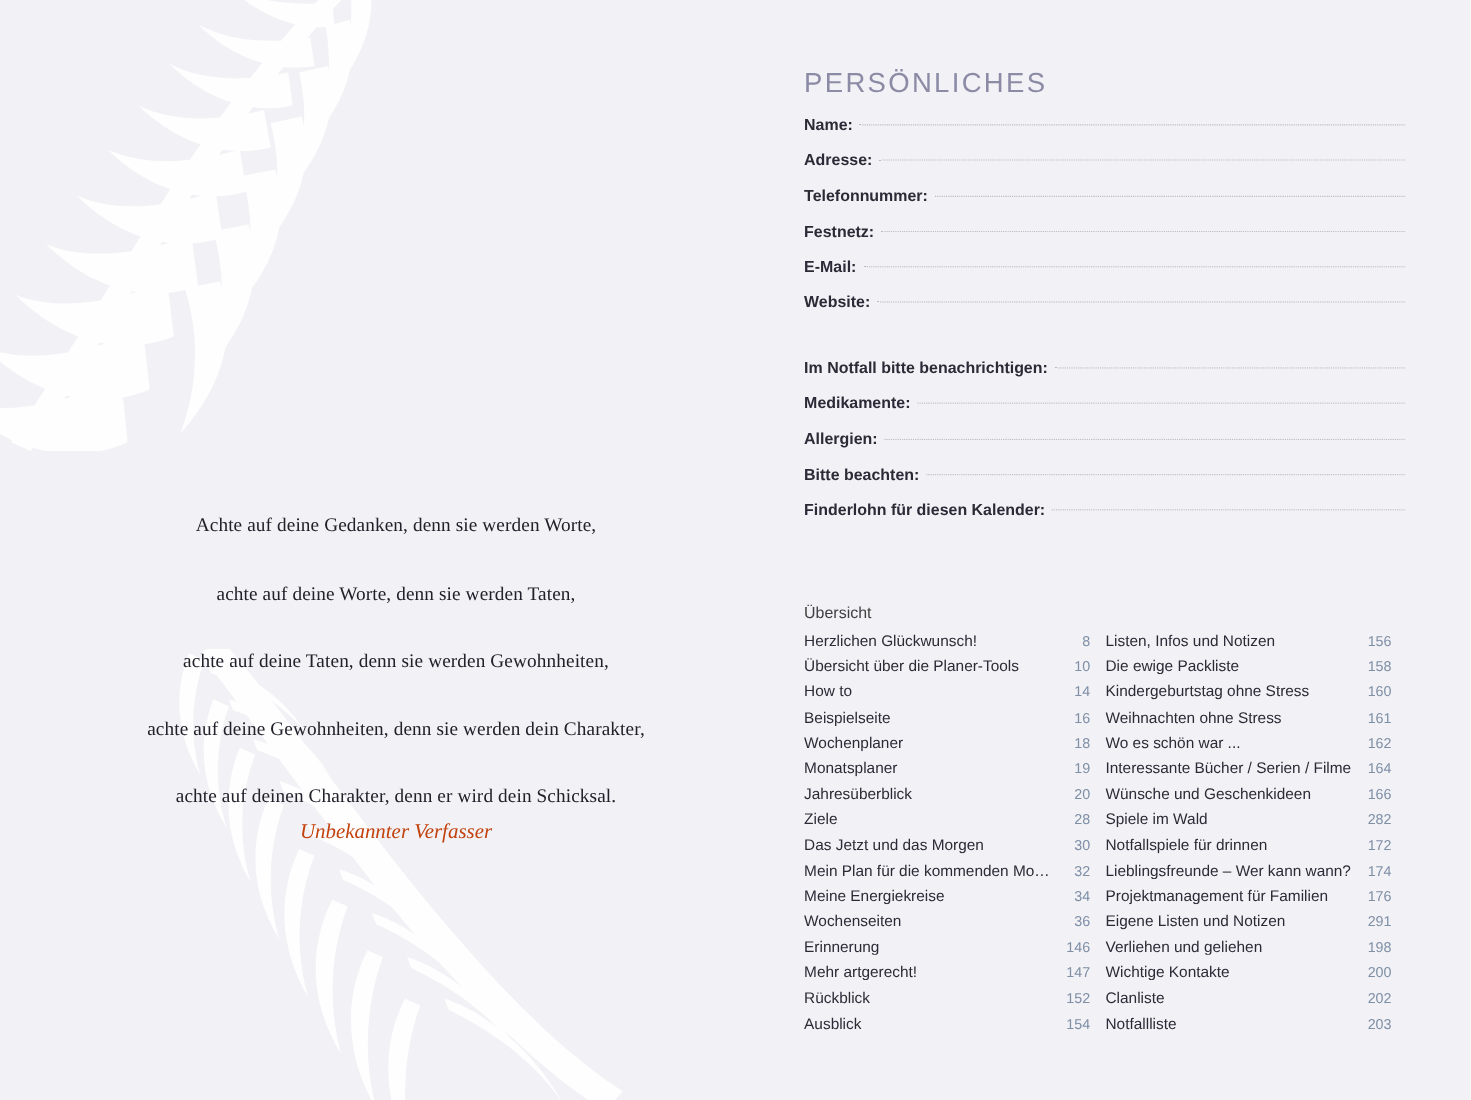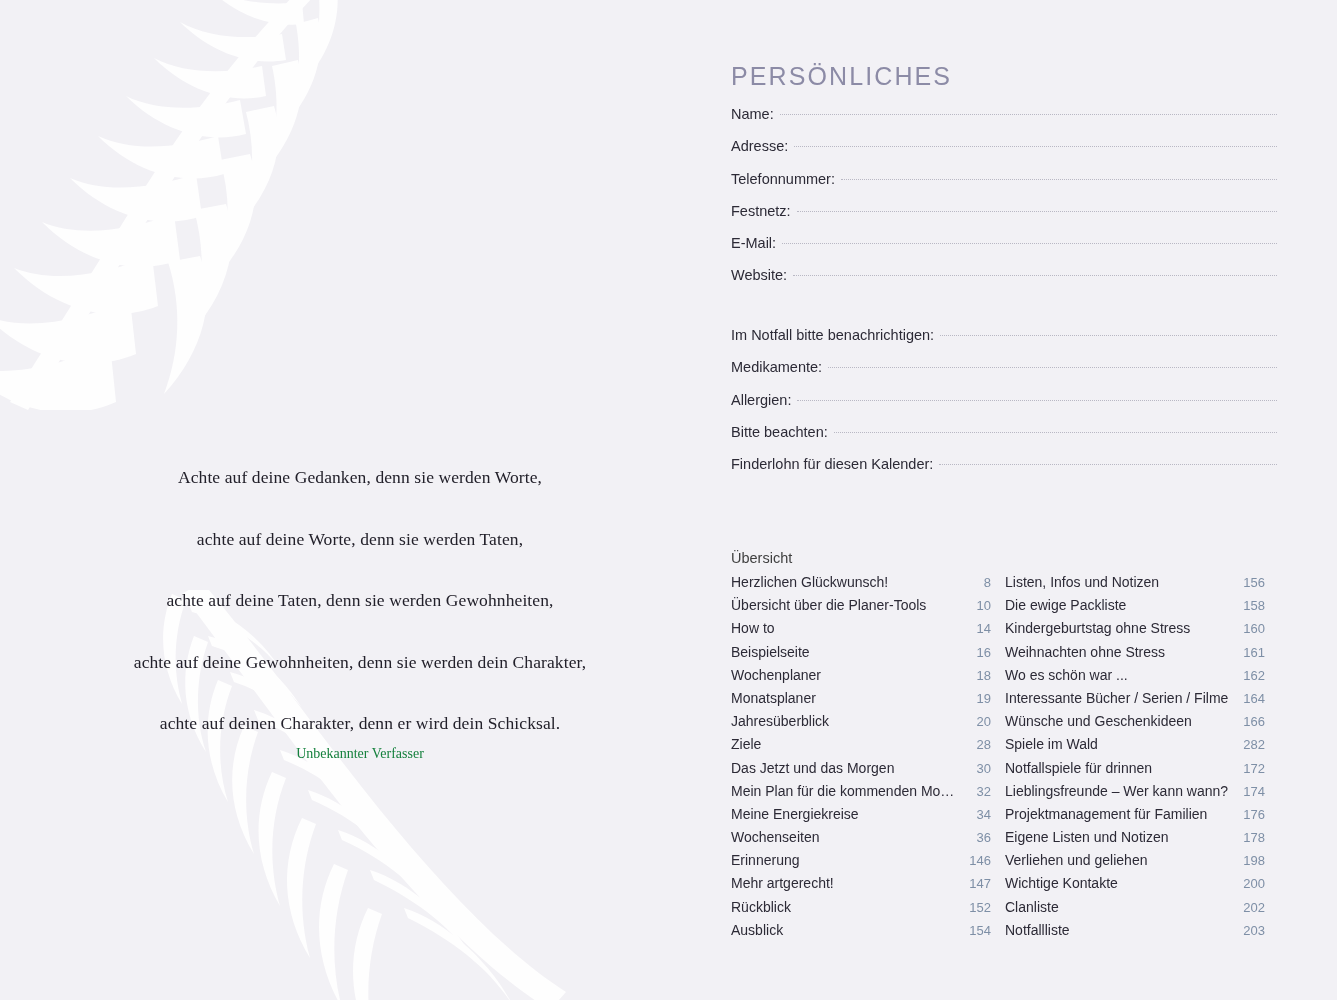--- a/index.html
+++ b/index.html
@@ -35,43 +35,44 @@
   }
   .quote-line {
     font-size: 17.5px;
     line-height: 23.5px;
     letter-spacing: 0.1px;
     white-space: nowrap;
     margin-top: 38px;
   }
   .quote-author {
     margin-top: 10px;
-    font-size: 14px;
-    color: #15803d;
+    font-style: italic;
+    font-size: 19px;
+    color: #c2410c;
   }
 
   
   .right-col {
     position: absolute;
     left: 731px;
     top: 0;
     width: 546px;
     height: 1000px;
   }
 
   .section-title {
     position: absolute;
     top: 62px; left: 0;
     font-size: 25px;
     letter-spacing: 2.1px;
     color: #8c8ba6;
     font-weight: 400;
   }
 
-  .field-list { position: absolute; top: 106px; left: 0; width: 546px; }
+  .field-list { position: absolute; top: 106px; left: 0; width: 546px; font-weight: bold; }
   .field-list.second { top: 327px; }
 
   .field-row {
     display: flex;
     align-items: baseline;
     height: 32.3px;
   }
   .field-label {
     font-size: 14.5px;
     color: #2c2a36;
@@ -355,21 +356,21 @@
         <div class="toc-row">
           <span class="toc-label">Lieblingsfreunde – Wer kann wann?</span>
           <span class="toc-page">174</span>
         </div>
         <div class="toc-row">
           <span class="toc-label">Projektmanagement für Familien</span>
           <span class="toc-page">176</span>
         </div>
         <div class="toc-row">
           <span class="toc-label">Eigene Listen und Notizen</span>
-          <span class="toc-page">178</span>
+          <span class="toc-page">291</span>
         </div>
         <div class="toc-row">
           <span class="toc-label">Verliehen und geliehen</span>
           <span class="toc-page">198</span>
         </div>
         <div class="toc-row">
           <span class="toc-label">Wichtige Kontakte</span>
           <span class="toc-page">200</span>
         </div>
         <div class="toc-row">

